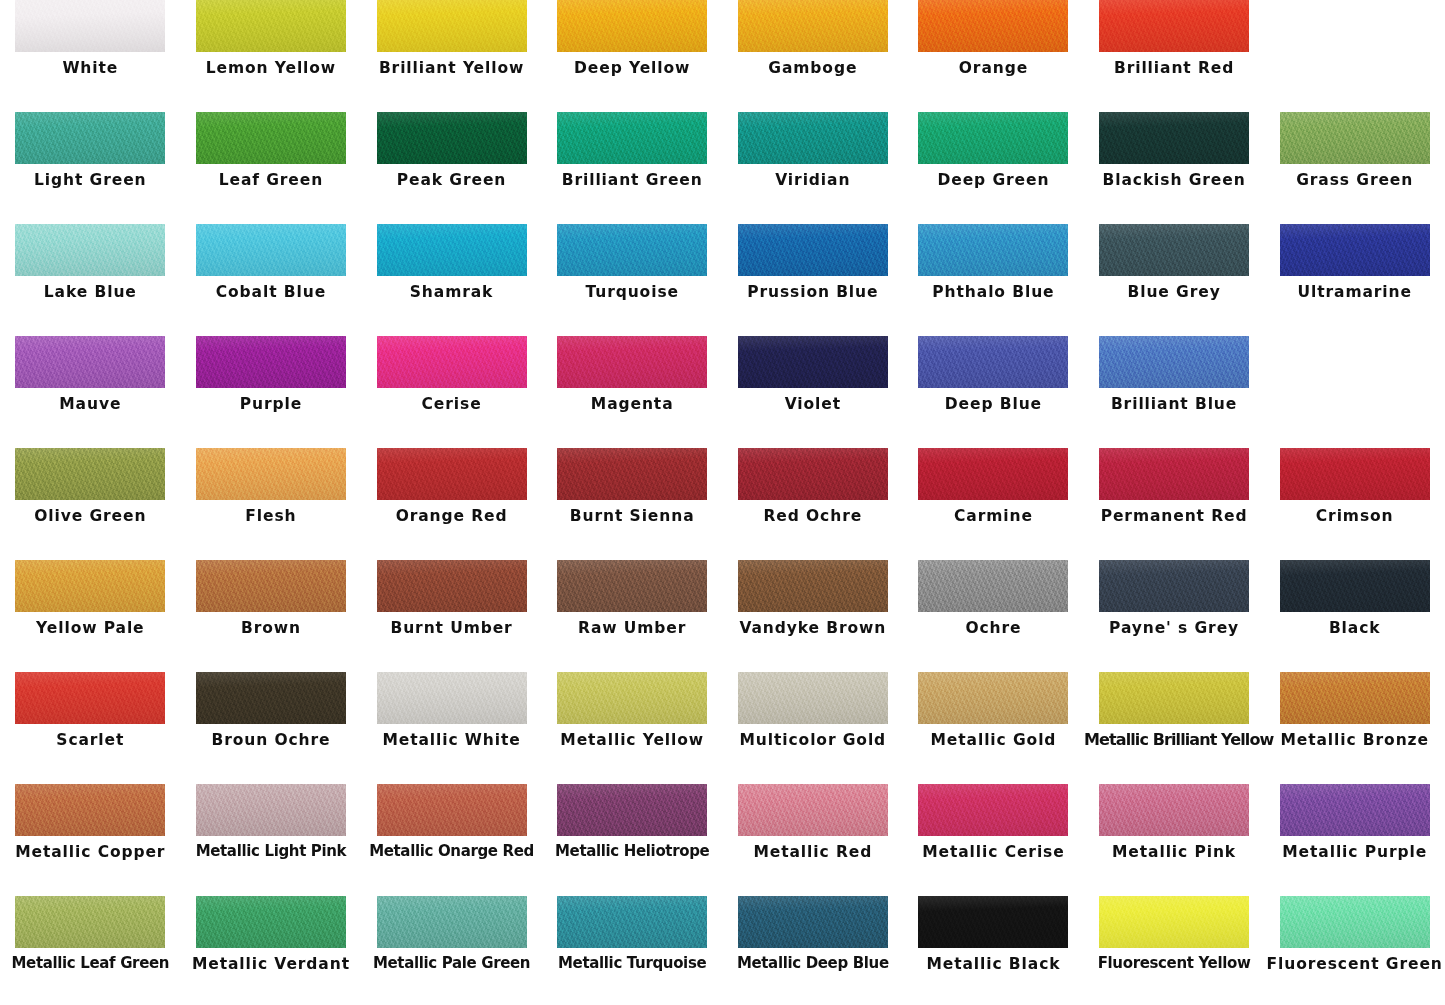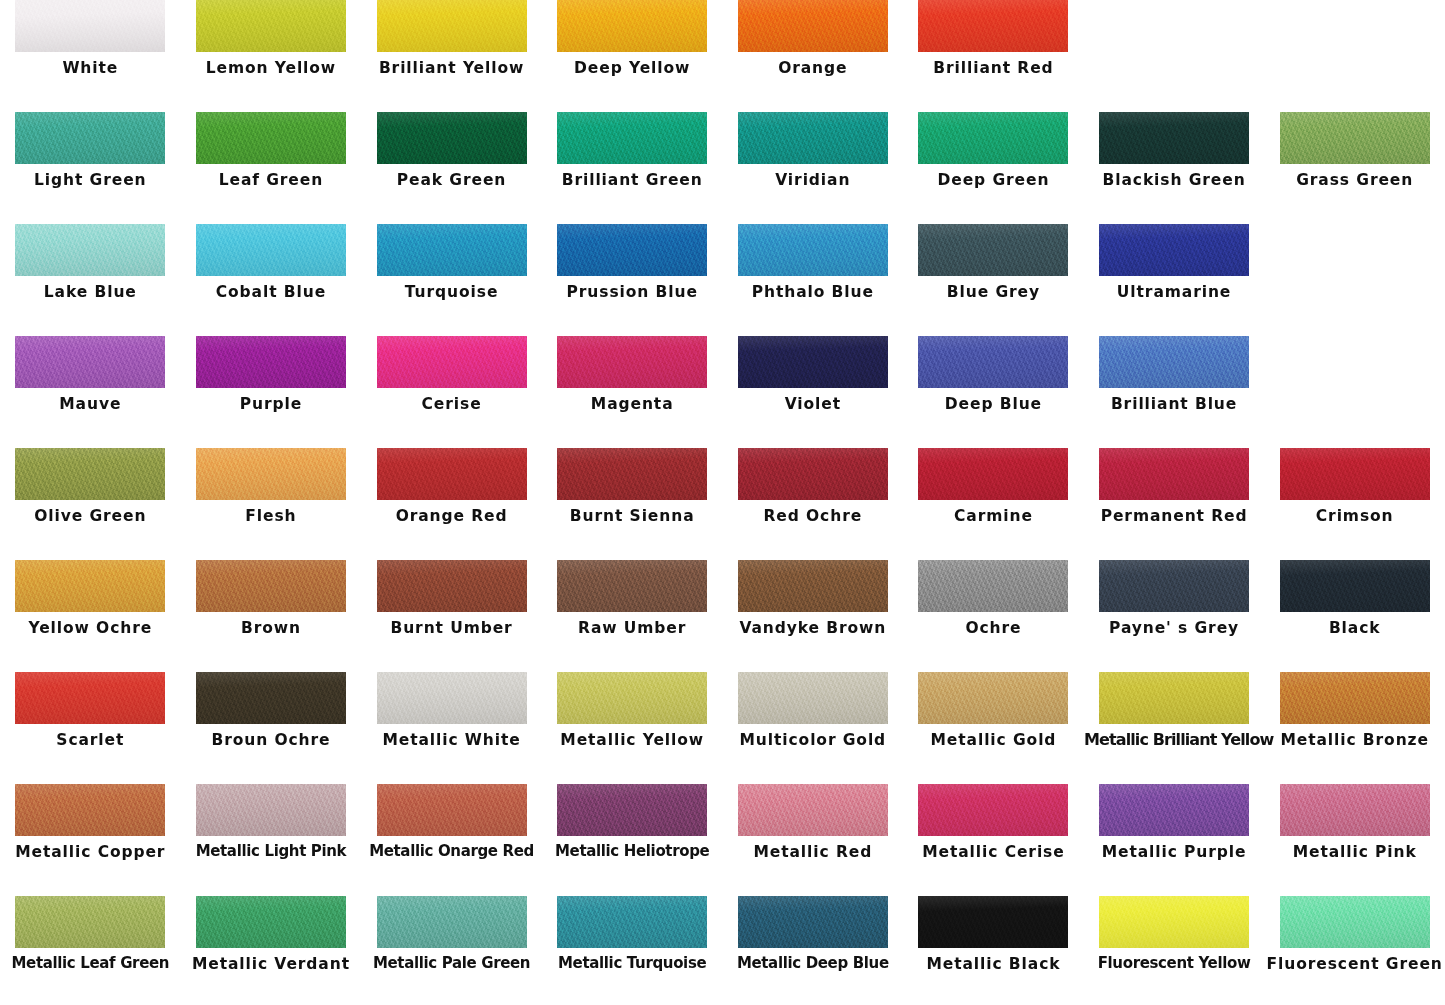--- a/index.html
+++ b/index.html
@@ -111,20 +111,24 @@
       </div>
       <div class="swatch-cell">
         <div class="swatch-chip" style="background-color: rgb(232, 207, 34);"></div>
         <div class="swatch-label">Brilliant Yellow</div>
       </div>
       <div class="swatch-cell">
         <div class="swatch-chip" style="background-color: rgb(239, 173, 24);"></div>
         <div class="swatch-label">Deep Yellow</div>
       </div>
       <div class="swatch-cell">
+        <div class="swatch-chip" style="background-color: rgb(238, 171, 28);"></div>
+        <div class="swatch-label">Gamboge</div>
+      </div>
+      <div class="swatch-cell">
         <div class="swatch-chip" style="background-color: rgb(238, 106, 21);"></div>
         <div class="swatch-label">Orange</div>
       </div>
       <div class="swatch-cell">
         <div class="swatch-chip" style="background-color: rgb(230, 58, 37);"></div>
         <div class="swatch-label">Brilliant Red</div>
       </div>
     </div>
     <div class="swatch-row">
       <div class="swatch-cell">
@@ -163,20 +167,24 @@
     <div class="swatch-row">
       <div class="swatch-cell">
         <div class="swatch-chip" style="background-color: rgb(149, 217, 210);"></div>
         <div class="swatch-label">Lake Blue</div>
       </div>
       <div class="swatch-cell">
         <div class="swatch-chip" style="background-color: rgb(79, 198, 222);"></div>
         <div class="swatch-label">Cobalt Blue</div>
       </div>
       <div class="swatch-cell">
+        <div class="swatch-chip" style="background-color: rgb(24, 168, 203);"></div>
+        <div class="swatch-label">Shamrak</div>
+      </div>
+      <div class="swatch-cell">
         <div class="swatch-chip" style="background-color: rgb(35, 149, 192);"></div>
         <div class="swatch-label">Turquoise</div>
       </div>
       <div class="swatch-cell">
         <div class="swatch-chip" style="background-color: rgb(23, 103, 171);"></div>
         <div class="swatch-label">Prussion Blue</div>
       </div>
       <div class="swatch-cell">
         <div class="swatch-chip" style="background-color: rgb(47, 146, 198);"></div>
         <div class="swatch-label">Phthalo Blue</div>
@@ -250,21 +258,21 @@
         <div class="swatch-label">Permanent Red</div>
       </div>
       <div class="swatch-cell">
         <div class="swatch-chip" style="background-color: rgb(189, 33, 48);"></div>
         <div class="swatch-label">Crimson</div>
       </div>
     </div>
     <div class="swatch-row">
       <div class="swatch-cell">
         <div class="swatch-chip" style="background-color: rgb(218, 160, 58);"></div>
-        <div class="swatch-label">Yellow Ochre</div>
+        <div class="swatch-label">Yellow Pale</div>
       </div>
       <div class="swatch-cell">
         <div class="swatch-chip" style="background-color: rgb(181, 112, 61);"></div>
         <div class="swatch-label">Brown</div>
       </div>
       <div class="swatch-cell">
         <div class="swatch-chip" style="background-color: rgb(142, 70, 51);"></div>
         <div class="swatch-label">Burnt Umber</div>
       </div>
       <div class="swatch-cell">
@@ -341,27 +349,27 @@
       </div>
       <div class="swatch-cell">
         <div class="swatch-chip" style="background-color: rgb(217, 129, 147);"></div>
         <div class="swatch-label">Metallic Red</div>
       </div>
       <div class="swatch-cell">
         <div class="swatch-chip" style="background-color: rgb(207, 49, 98);"></div>
         <div class="swatch-label">Metallic Cerise</div>
       </div>
       <div class="swatch-cell">
+        <div class="swatch-chip" style="background-color: rgb(204, 110, 142);"></div>
+        <div class="swatch-label">Metallic Pink</div>
+      </div>
+      <div class="swatch-cell">
         <div class="swatch-chip" style="background-color: rgb(122, 75, 160);"></div>
         <div class="swatch-label">Metallic Purple</div>
       </div>
-      <div class="swatch-cell">
-        <div class="swatch-chip" style="background-color: rgb(204, 110, 142);"></div>
-        <div class="swatch-label">Metallic Pink</div>
-      </div>
     </div>
     <div class="swatch-row">
       <div class="swatch-cell">
         <div class="swatch-chip" style="background-color: rgb(163, 179, 92);"></div>
         <div class="swatch-label tight">Metallic Leaf Green</div>
       </div>
       <div class="swatch-cell">
         <div class="swatch-chip" style="background-color: rgb(60, 159, 99);"></div>
         <div class="swatch-label">Metallic Verdant</div>
       </div>

